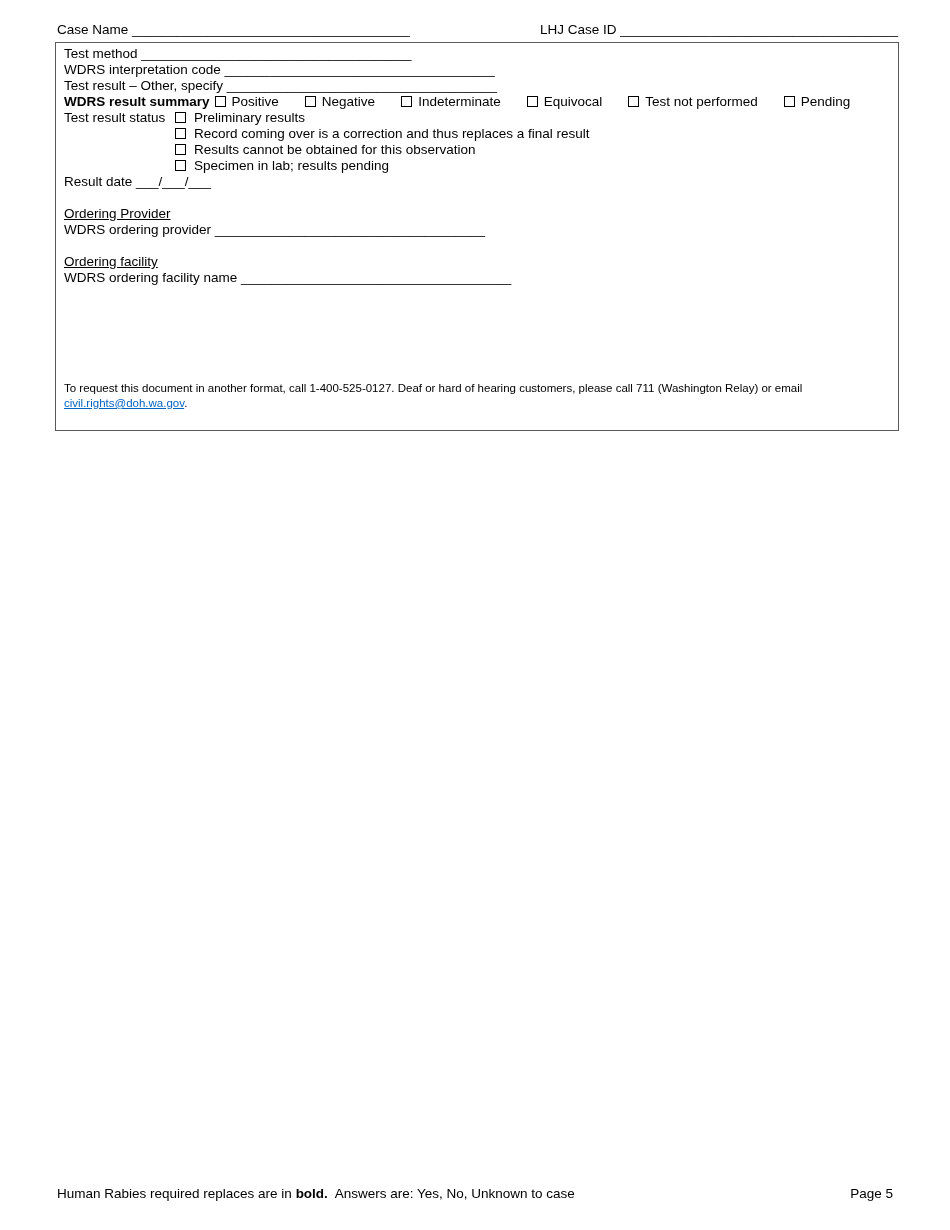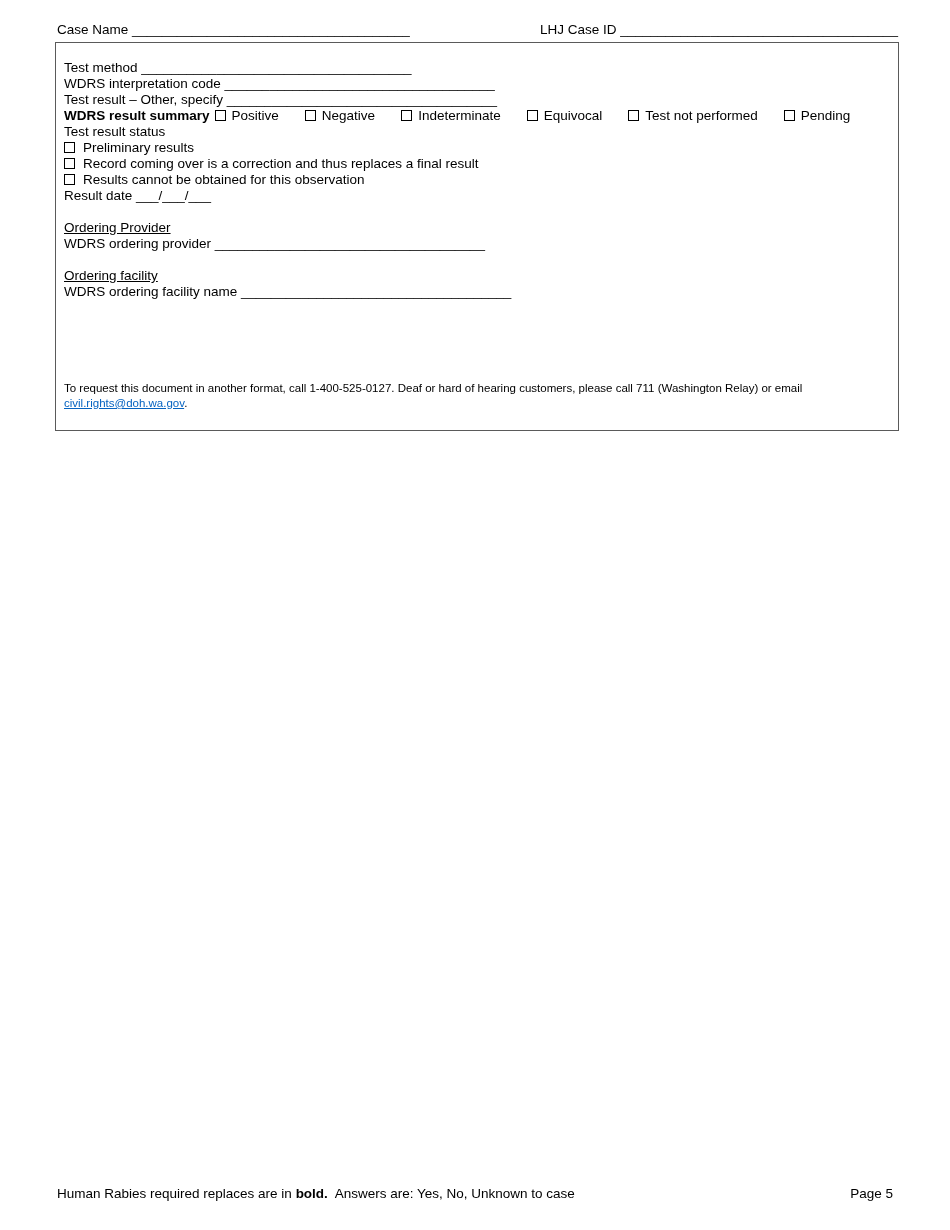--- a/index.html
+++ b/index.html
@@ -18,41 +18,41 @@
 
   
   #hdr-case { left: 57px; top: 22px; }
   #hdr-lhj  { left: 540px; top: 22px; }
 
   
   #form-box {
     left: 55px; top: 42px;
     width: 844px; height: 389px;
     border: 1px solid #5a5a5a;
-    padding: 17px 8px;
+    padding: 3px 8px;
     background: #ffffff;
   }
   .line { line-height: 16px; white-space: pre; }
   .blank-line { line-height: 16px; height: 16px; }
   .bold { font-weight: bold; }
   .ul { text-decoration: underline; }
 
   .checkbox {
     display: inline-block;
     width: 11px; height: 11px;
     border: 1px solid #000;
     background: #fff;
     vertical-align: -1px;
   }
   .opt { white-space: nowrap; }
   .opt .checkbox { margin-right: 6px; }
   #summary-row .opt { margin-left: 26px; }
   #summary-row .opt.first { margin-left: 5px; }
 
-  #status-block { display: flex; flex-direction: column; }
+  #status-block { display: flex; }
   #status-label { width: 111px; flex: none; line-height: 16px; white-space: pre; }
   #status-options .line .checkbox { margin-right: 8px; }
 
   
   #note {
     position: absolute;
     left: 8px; top: 338px;
     width: 802px;
     font-size: 11.5px;
     line-height: 15px;
@@ -85,20 +85,21 @@
   <div class="line"><span>Test result – Other, specify </span><span>____________________________________</span></div>
 
   <div class="line" id="summary-row"><span class="bold">WDRS result summary</span><span class="opt first"><span class="checkbox"></span><span>Positive</span></span><span class="opt"><span class="checkbox"></span><span>Negative</span></span><span class="opt"><span class="checkbox"></span><span>Indeterminate</span></span><span class="opt"><span class="checkbox"></span><span>Equivocal</span></span><span class="opt"><span class="checkbox"></span><span>Test not performed</span></span><span class="opt"><span class="checkbox"></span><span>Pending</span></span></div>
 
   <div id="status-block">
     <div id="status-label">Test result status </div>
     <div id="status-options">
       <div class="line"><span class="checkbox"></span><span>Preliminary results</span></div>
       <div class="line"><span class="checkbox"></span><span>Record coming over is a correction and thus replaces a final result</span></div>
       <div class="line"><span class="checkbox"></span><span>Results cannot be obtained for this observation</span></div>
+      <div class="line"><span class="checkbox"></span><span>Specimen in lab; results pending</span></div>
     </div>
   </div>
 
   <div class="line"><span>Result date </span><span>___/___/___</span></div>
 
 
   <div class="blank-line"></div>
 
   <div class="line"><span class="ul">Ordering Provider</span></div>
 

